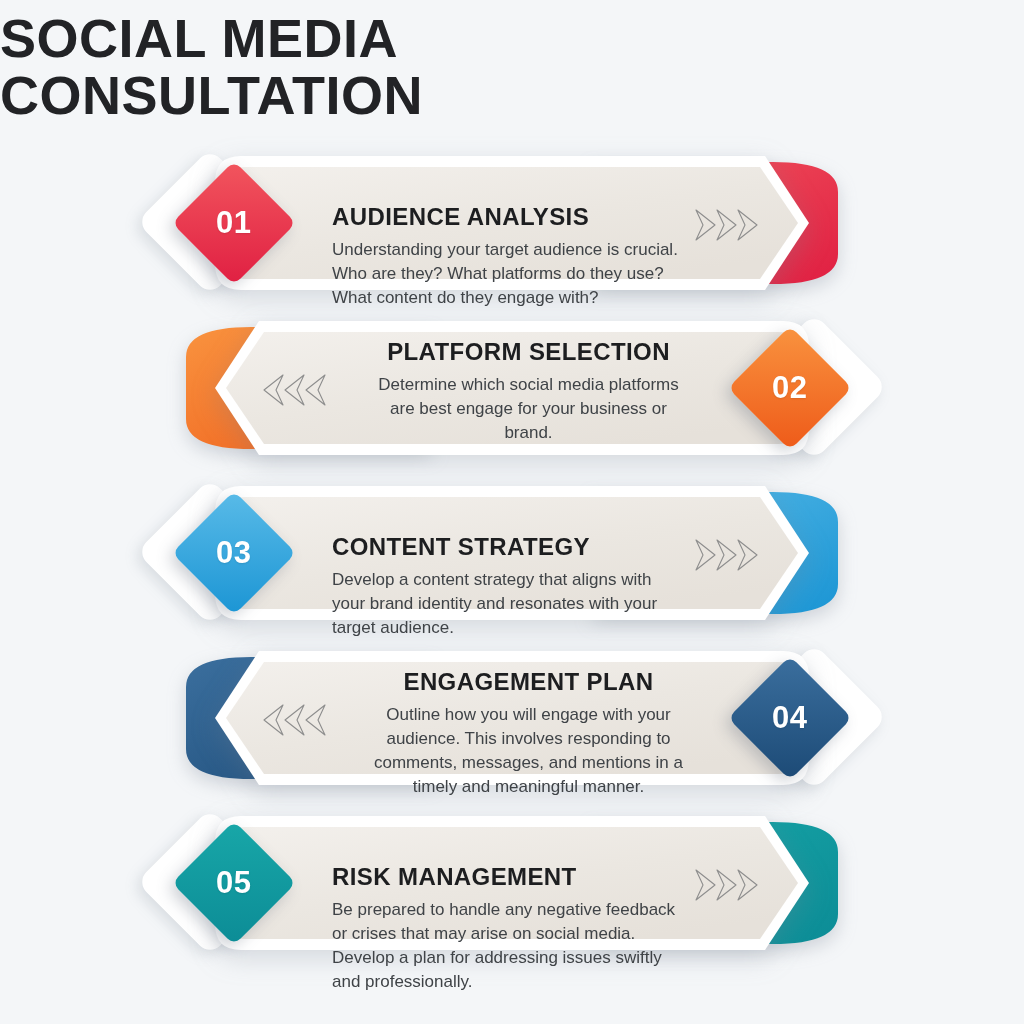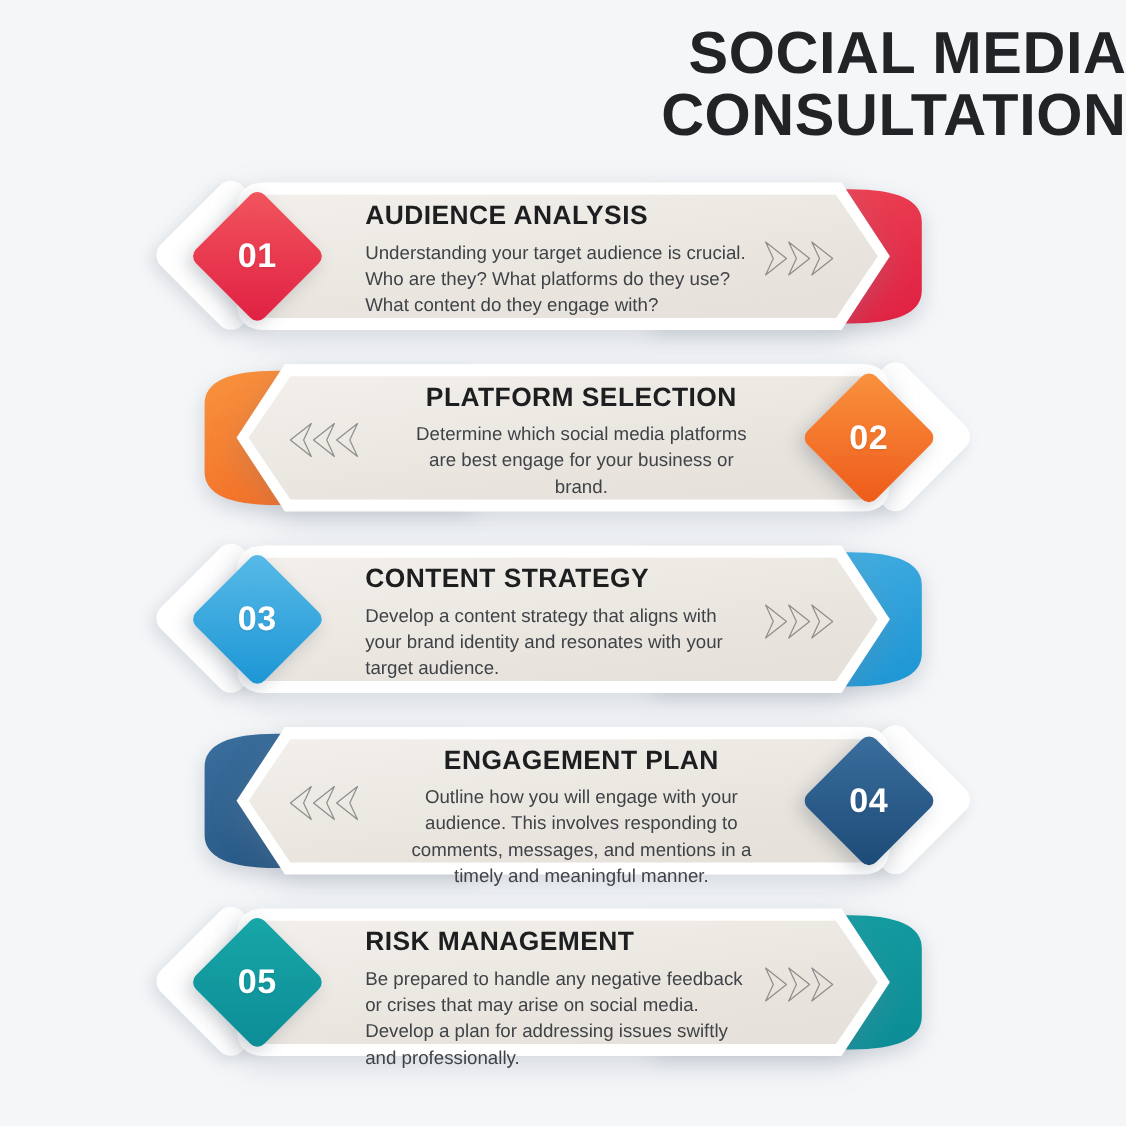--- a/index.html
+++ b/index.html
@@ -11,22 +11,22 @@
     height: 1024px;
     background: #f4f6f8;
     font-family: "Liberation Sans", sans-serif;
     overflow: hidden;
     position: relative;
   }
 
   
   .title-block {
     width: 100%;
-    text-align: right;
-    padding-top: 20px;
+    text-align: left;
+    padding-top: 10px;
     box-sizing: border-box;
   }
   .title-line {
     font-family: "Liberation Sans", sans-serif;
     font-weight: bold;
     font-size: 54px;
     line-height: 1.06;
     letter-spacing: 0.5px;
     color: #222326;
     margin: 0;
@@ -89,21 +89,21 @@
     right: 215px;
     height: 134px;
     box-sizing: border-box;
     display: flex;
     align-items: center;
   }
   .text-wrap {
     position: absolute;
     top: 18px;
   }
-  .row-left .text-wrap  { left: 117px; right: 130px; text-align: left; }
+  .row-left .text-wrap  { left: 117px; right: 130px; text-align: left; margin-top: 30px; }
   .row-right .text-wrap { left: 150px; right: 117px; text-align: center; }
 
   .step-title {
     font-family: "Liberation Sans", sans-serif;
     font-weight: bold;
     font-size: 24px;
     letter-spacing: 0.4px;
     color: #1d1e20;
     margin: 0 0 7px 0;
     line-height: 1.1;

